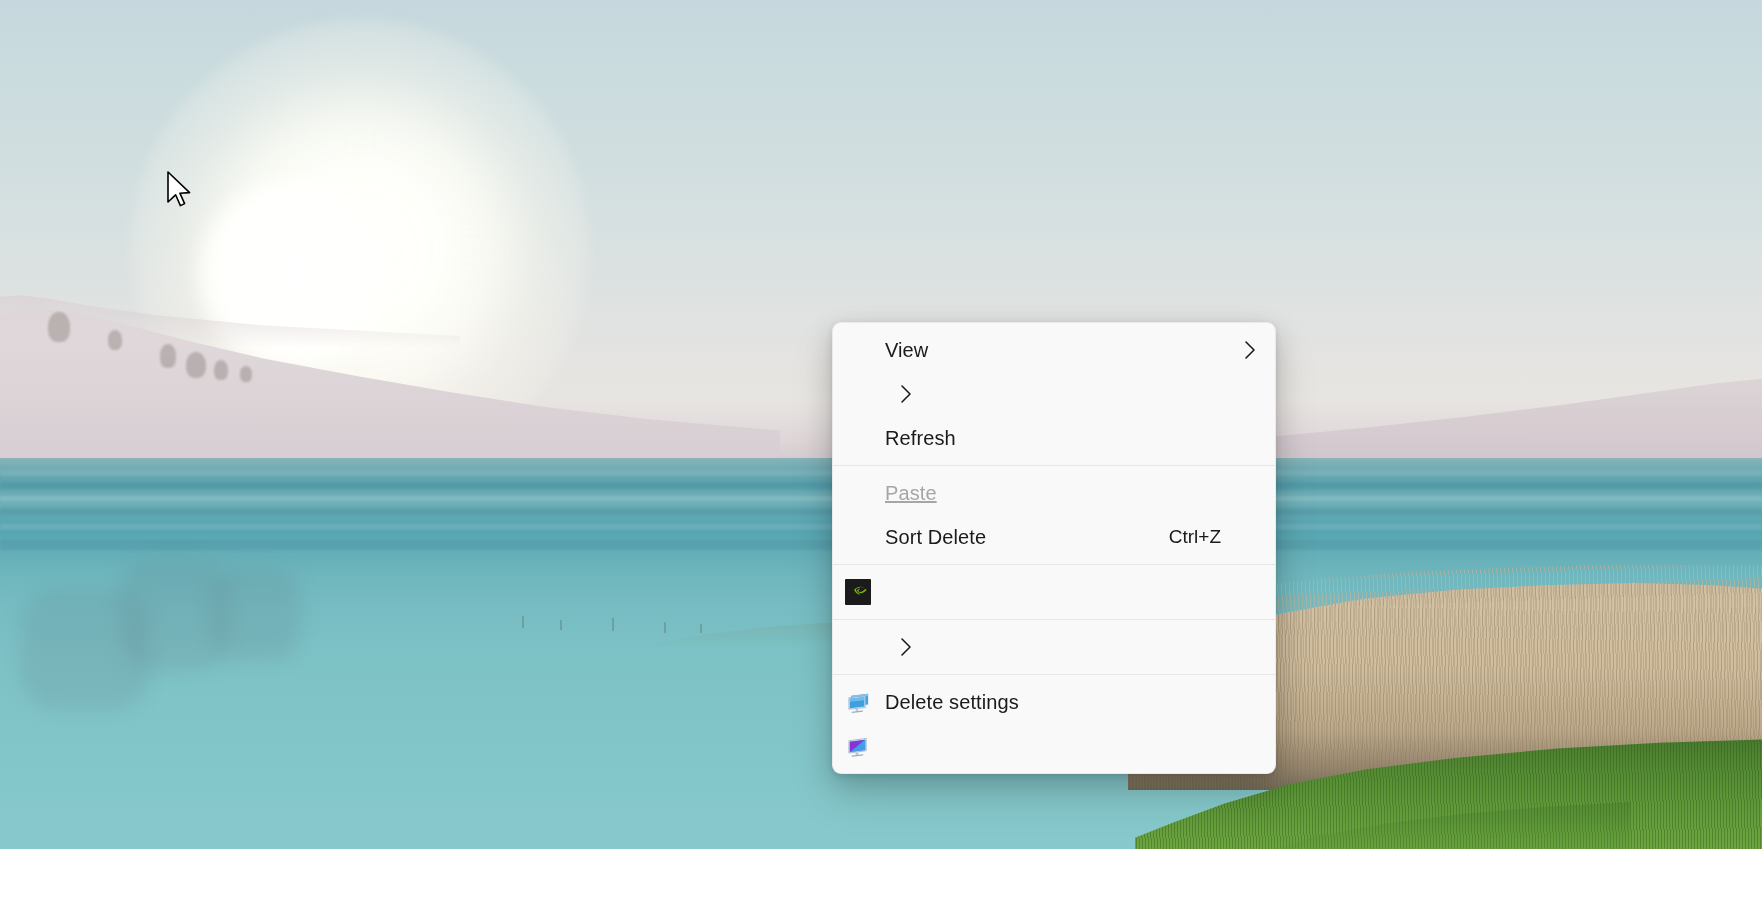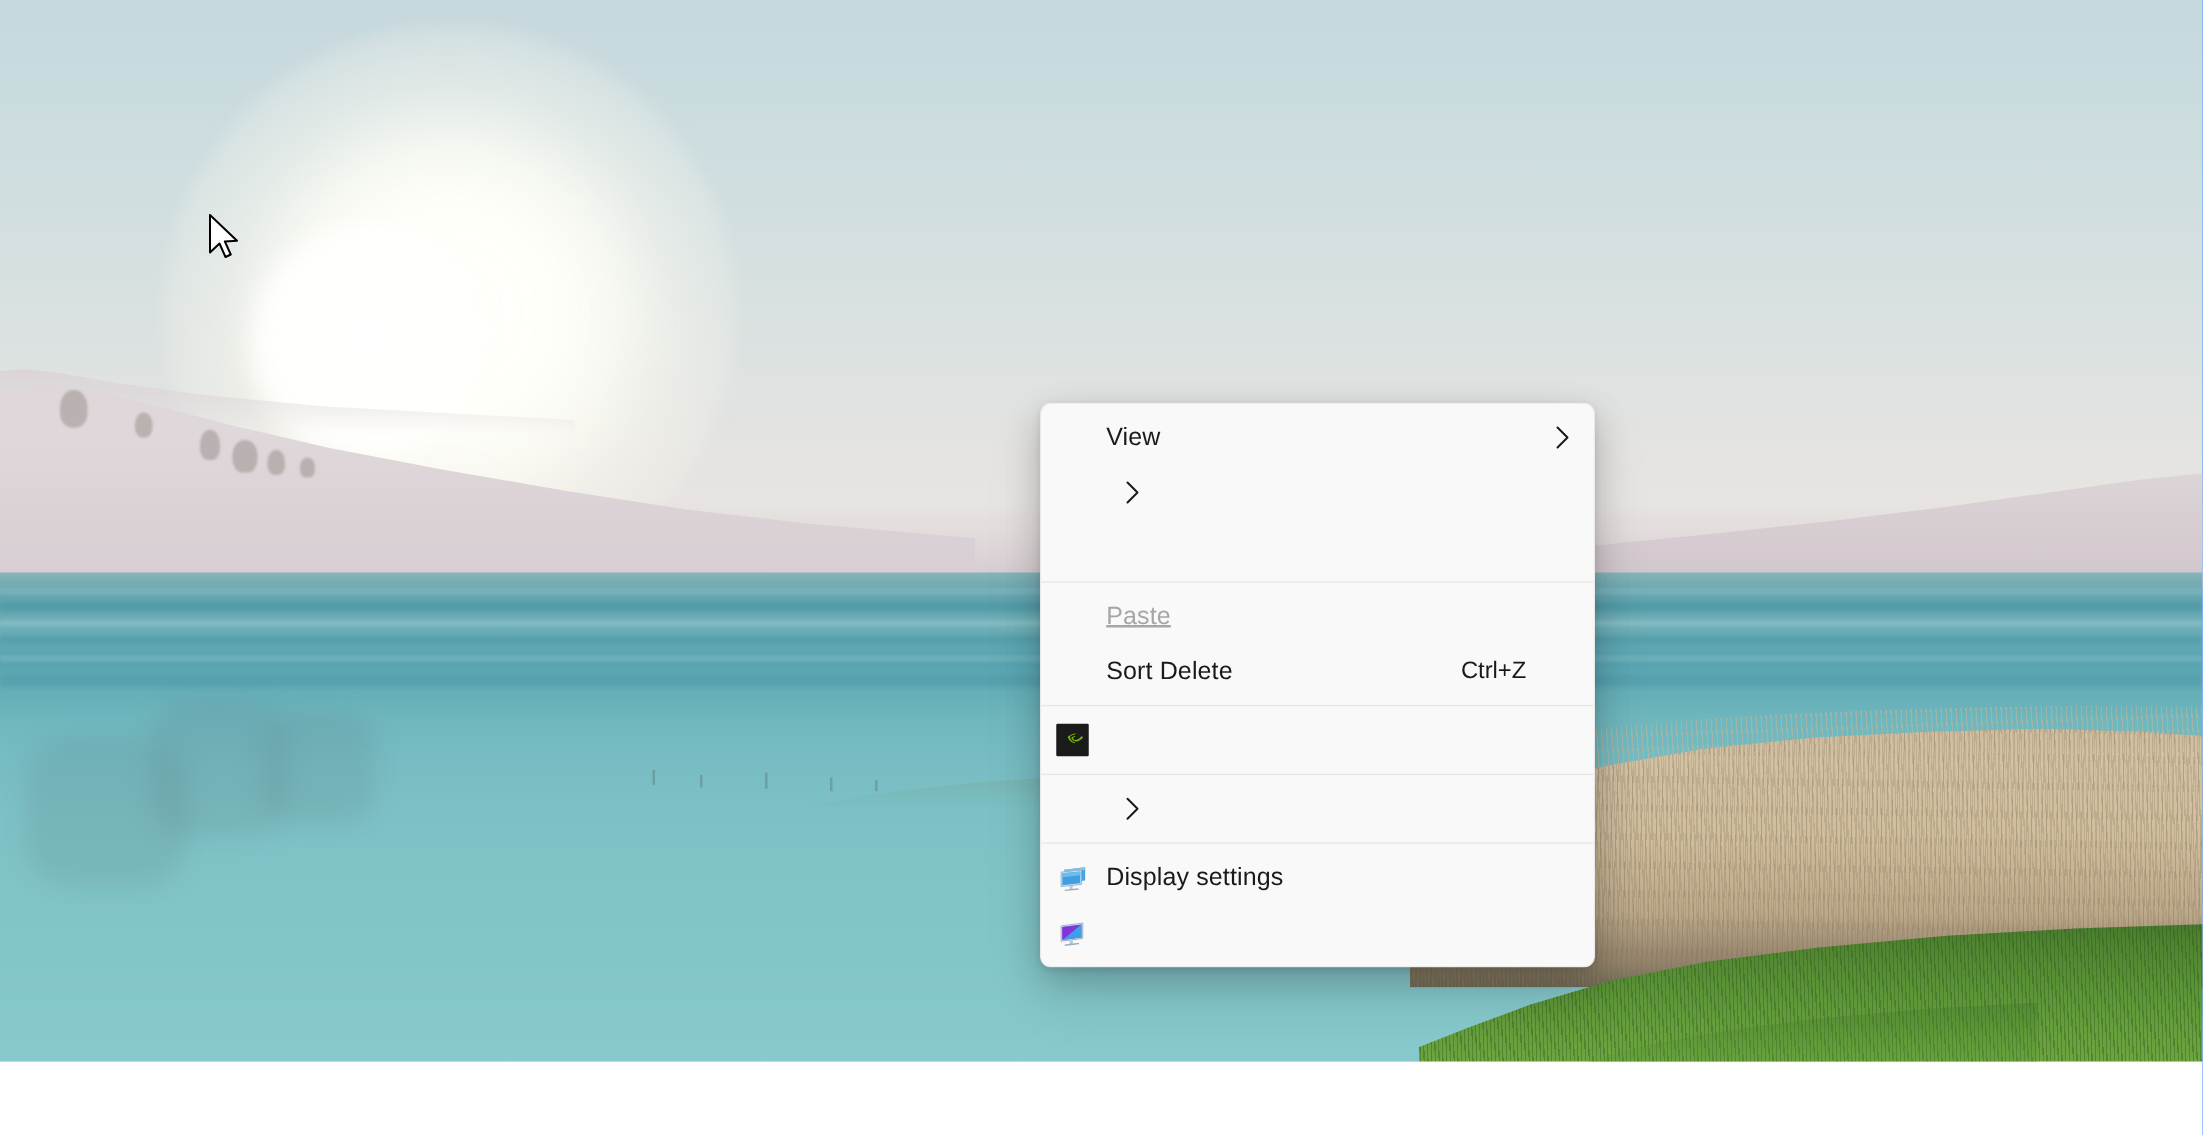--- a/index.html
+++ b/index.html
@@ -7,21 +7,21 @@
     width: 1762px; height: 908px;
     overflow: hidden;
     font-family: "Liberation Sans", sans-serif;
   }
 
   
   #desktop {
     position: relative;
     width: 1762px; height: 849px;
     overflow: hidden;
-    background: #3b82f6;
+    background: #eab308;
   }
 
   
   .sky {
     position: absolute; left: 0; top: 0;
     width: 1762px; height: 470px;
     background:
       linear-gradient(to bottom,
         #c6d8dd 0%,
         #cbdcdf 18%,
@@ -354,20 +354,21 @@
       <div class="menu-item">
         <span class="mi-icon empty"></span>
         <span class="mi-chevron">
           <svg width="13" height="20" viewBox="0 0 13 20">
               <path d="M2 2 L10 10 L2 18" fill="none" stroke="#1a1a1a" stroke-width="1.6" stroke-linecap="round" stroke-linejoin="round"></path>
             </svg>
         </span>
       </div>
       <div class="menu-item">
         <span class="mi-icon empty"></span>
+        <span class="mi-label">Refresh</span>
         <span class="mi-chevron"></span>
       </div>
     </div>
 
     <div class="menu-separator"></div>
 
     <div class="menu-group">
       <div class="menu-item disabled">
         <span class="mi-icon empty"></span>
         <span class="mi-label">Paste</span>
@@ -421,21 +422,21 @@
             <path d="M5.5 6.0 L23.0 4.0 L23.0 15.0 L5.5 17.0 Z" fill="#4aa3df"></path>
             <path d="M5.5 6.0 L23.0 4.0 L23.0 6.2 L5.5 8.2 Z" fill="#7fc4ee"></path>
             <path d="M3.0 8.0 L20.0 6.2 L20.0 18.2 L3.0 20.0 Z" fill="#cfe9f9"></path>
             <path d="M3.0 8.0 L20.0 6.2 L20.0 18.2 L3.0 20.0 Z" fill="none" stroke="#8fa9bb" stroke-width="0.7"></path>
             <path d="M4.0 9.0 L19.0 7.4 L19.0 17.2 L4.0 18.9 Z" fill="#3f9fe0"></path>
             <path d="M4.0 9.0 L19.0 7.4 L19.0 10.6 L4.0 12.3 Z" fill="#6cbcee"></path>
             <path d="M10.0 19.6 L12.6 19.3 L12.6 22.0 L10.0 22.3 Z" fill="#b7c9d6"></path>
             <path d="M6.0 22.6 L17.5 21.4 L17.5 22.6 L6.0 23.8 Z" fill="#97aebe"></path>
           </svg>
         </span>
-        <span class="mi-label">Display settings</span>
+        <span class="mi-label">Delete settings</span>
         <span class="mi-chevron"></span>
       </div>
       <div class="menu-item">
         <span class="mi-icon">
           <svg width="25" height="25" viewBox="0 0 26 26">
             <defs>
               <linearGradient id="persg" x1="0" y1="1" x2="1" y2="0">
                 <stop offset="0%" stop-color="#8b2fd6"></stop>
                 <stop offset="45%" stop-color="#6a4ae0"></stop>
                 <stop offset="100%" stop-color="#3fa4e8"></stop>

